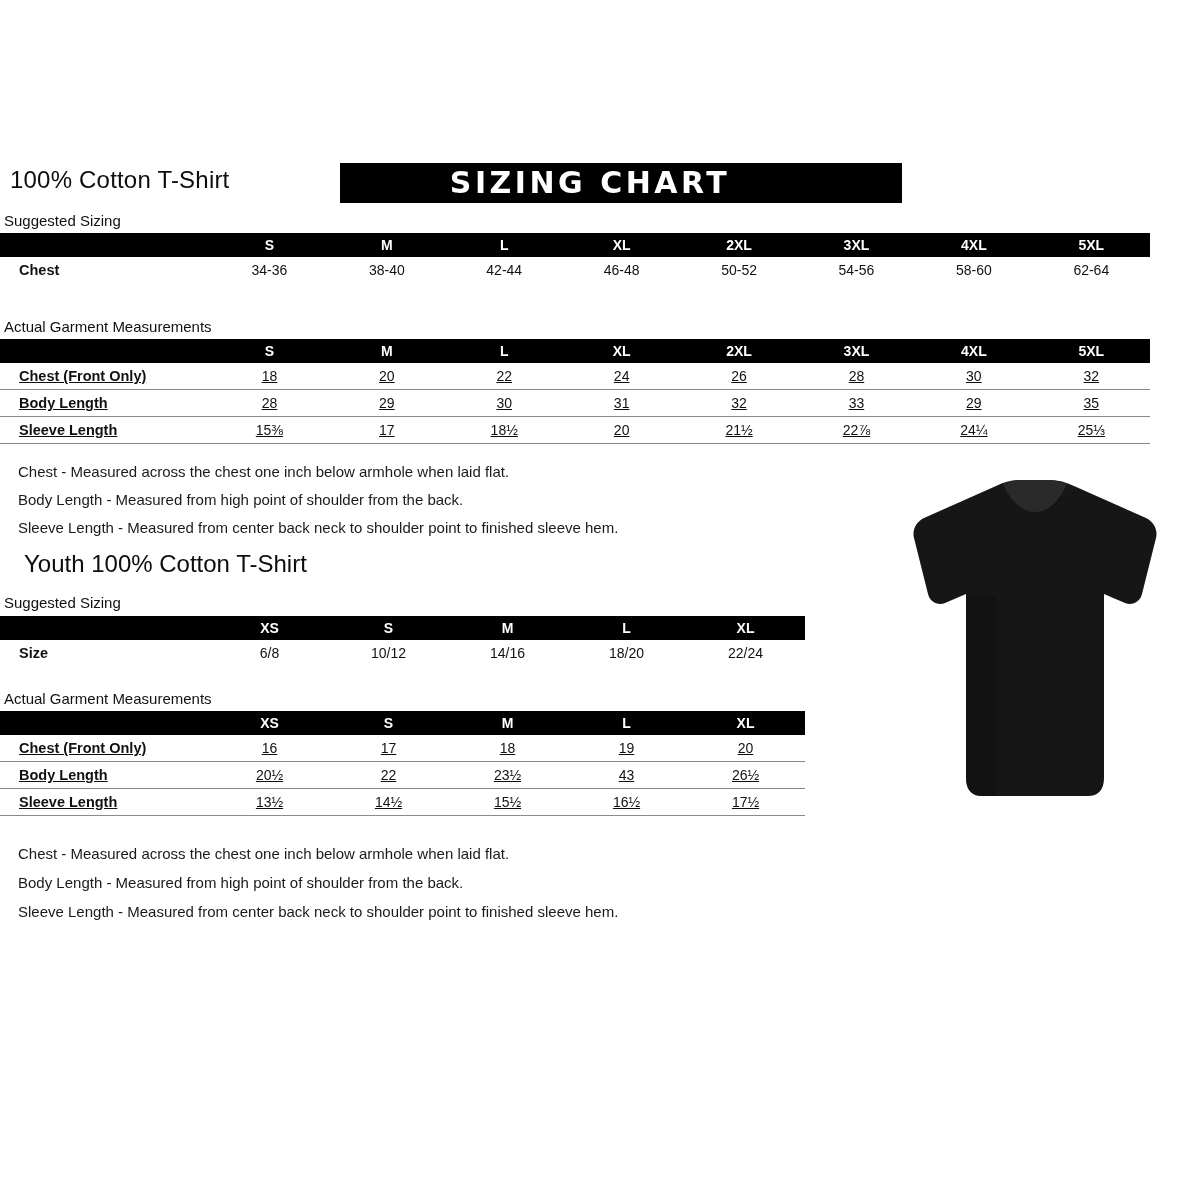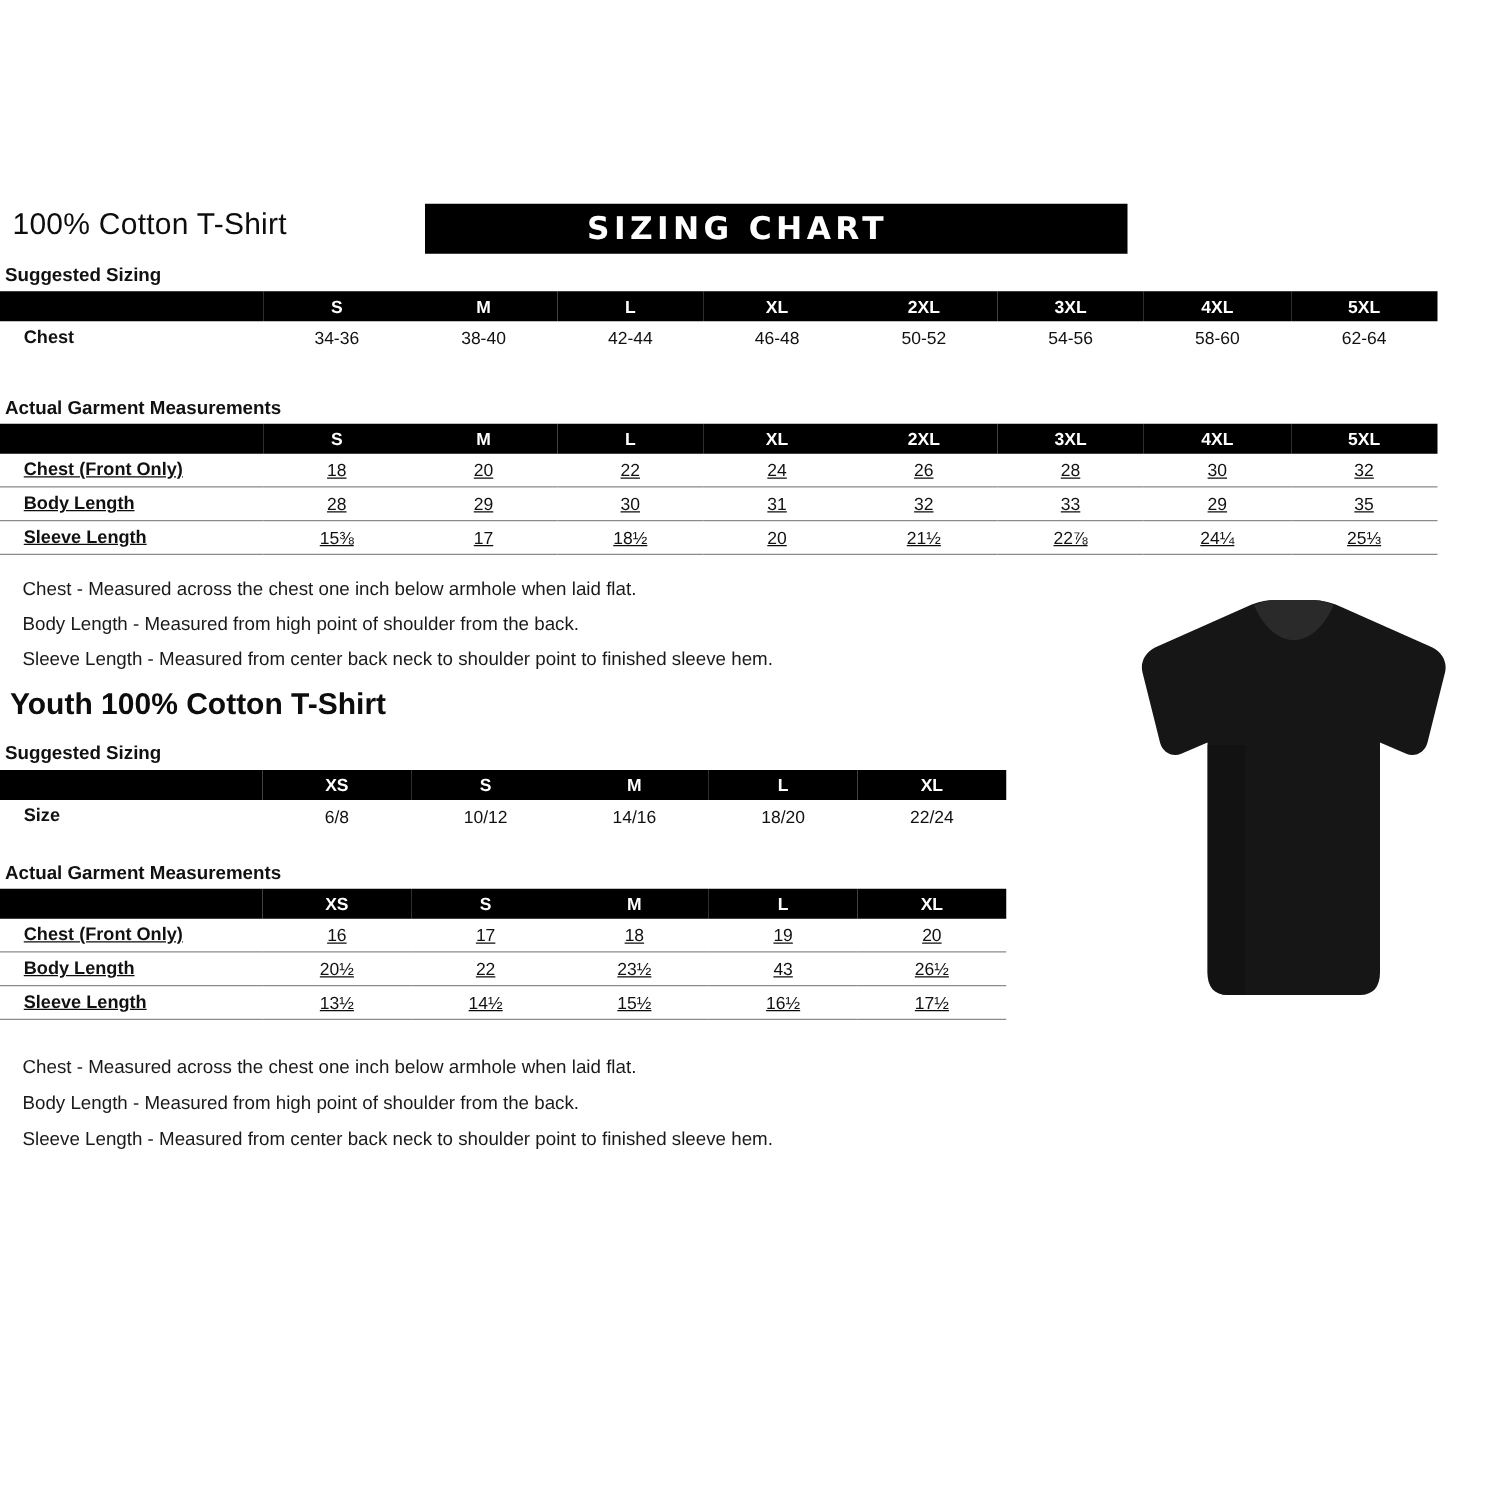--- a/index.html
+++ b/index.html
@@ -42,30 +42,30 @@
   }
   .banner-text {
     position: absolute;
     left: 340px;
     top: 165px;
     width: 500px;
     height: 36px;
     line-height: 36px;
     text-align: center;
     color: #ffffff;
-    font-size: 25px;
+    font-size: 30px;
     font-weight: 700;
     letter-spacing: 3.5px;
     font-family: "DejaVu Sans", sans-serif;
   }
 
   .subhead {
     position: absolute;
     font-size: 15px;
-    font-weight: 700;
+    font-weight: 400;
     color: #111;
     white-space: nowrap;
   }
 
   
   table.sz {
     position: absolute;
     border-collapse: collapse;
     table-layout: fixed;
     font-size: 14px;
@@ -128,24 +128,24 @@
   .note {
     position: absolute;
     font-size: 15px;
     color: #1a1a1a;
     white-space: nowrap;
   }
 
   
   .youth-title {
     position: absolute;
-    left: 8px;
+    left: 24px;
     top: 550px;
     font-size: 24px;
-    font-weight: 700;
+    font-weight: 400;
     white-space: nowrap;
   }
 
   
   .shirt {
     position: absolute;
     left: 900px;
     top: 478px;
     width: 270px;
     height: 330px;

